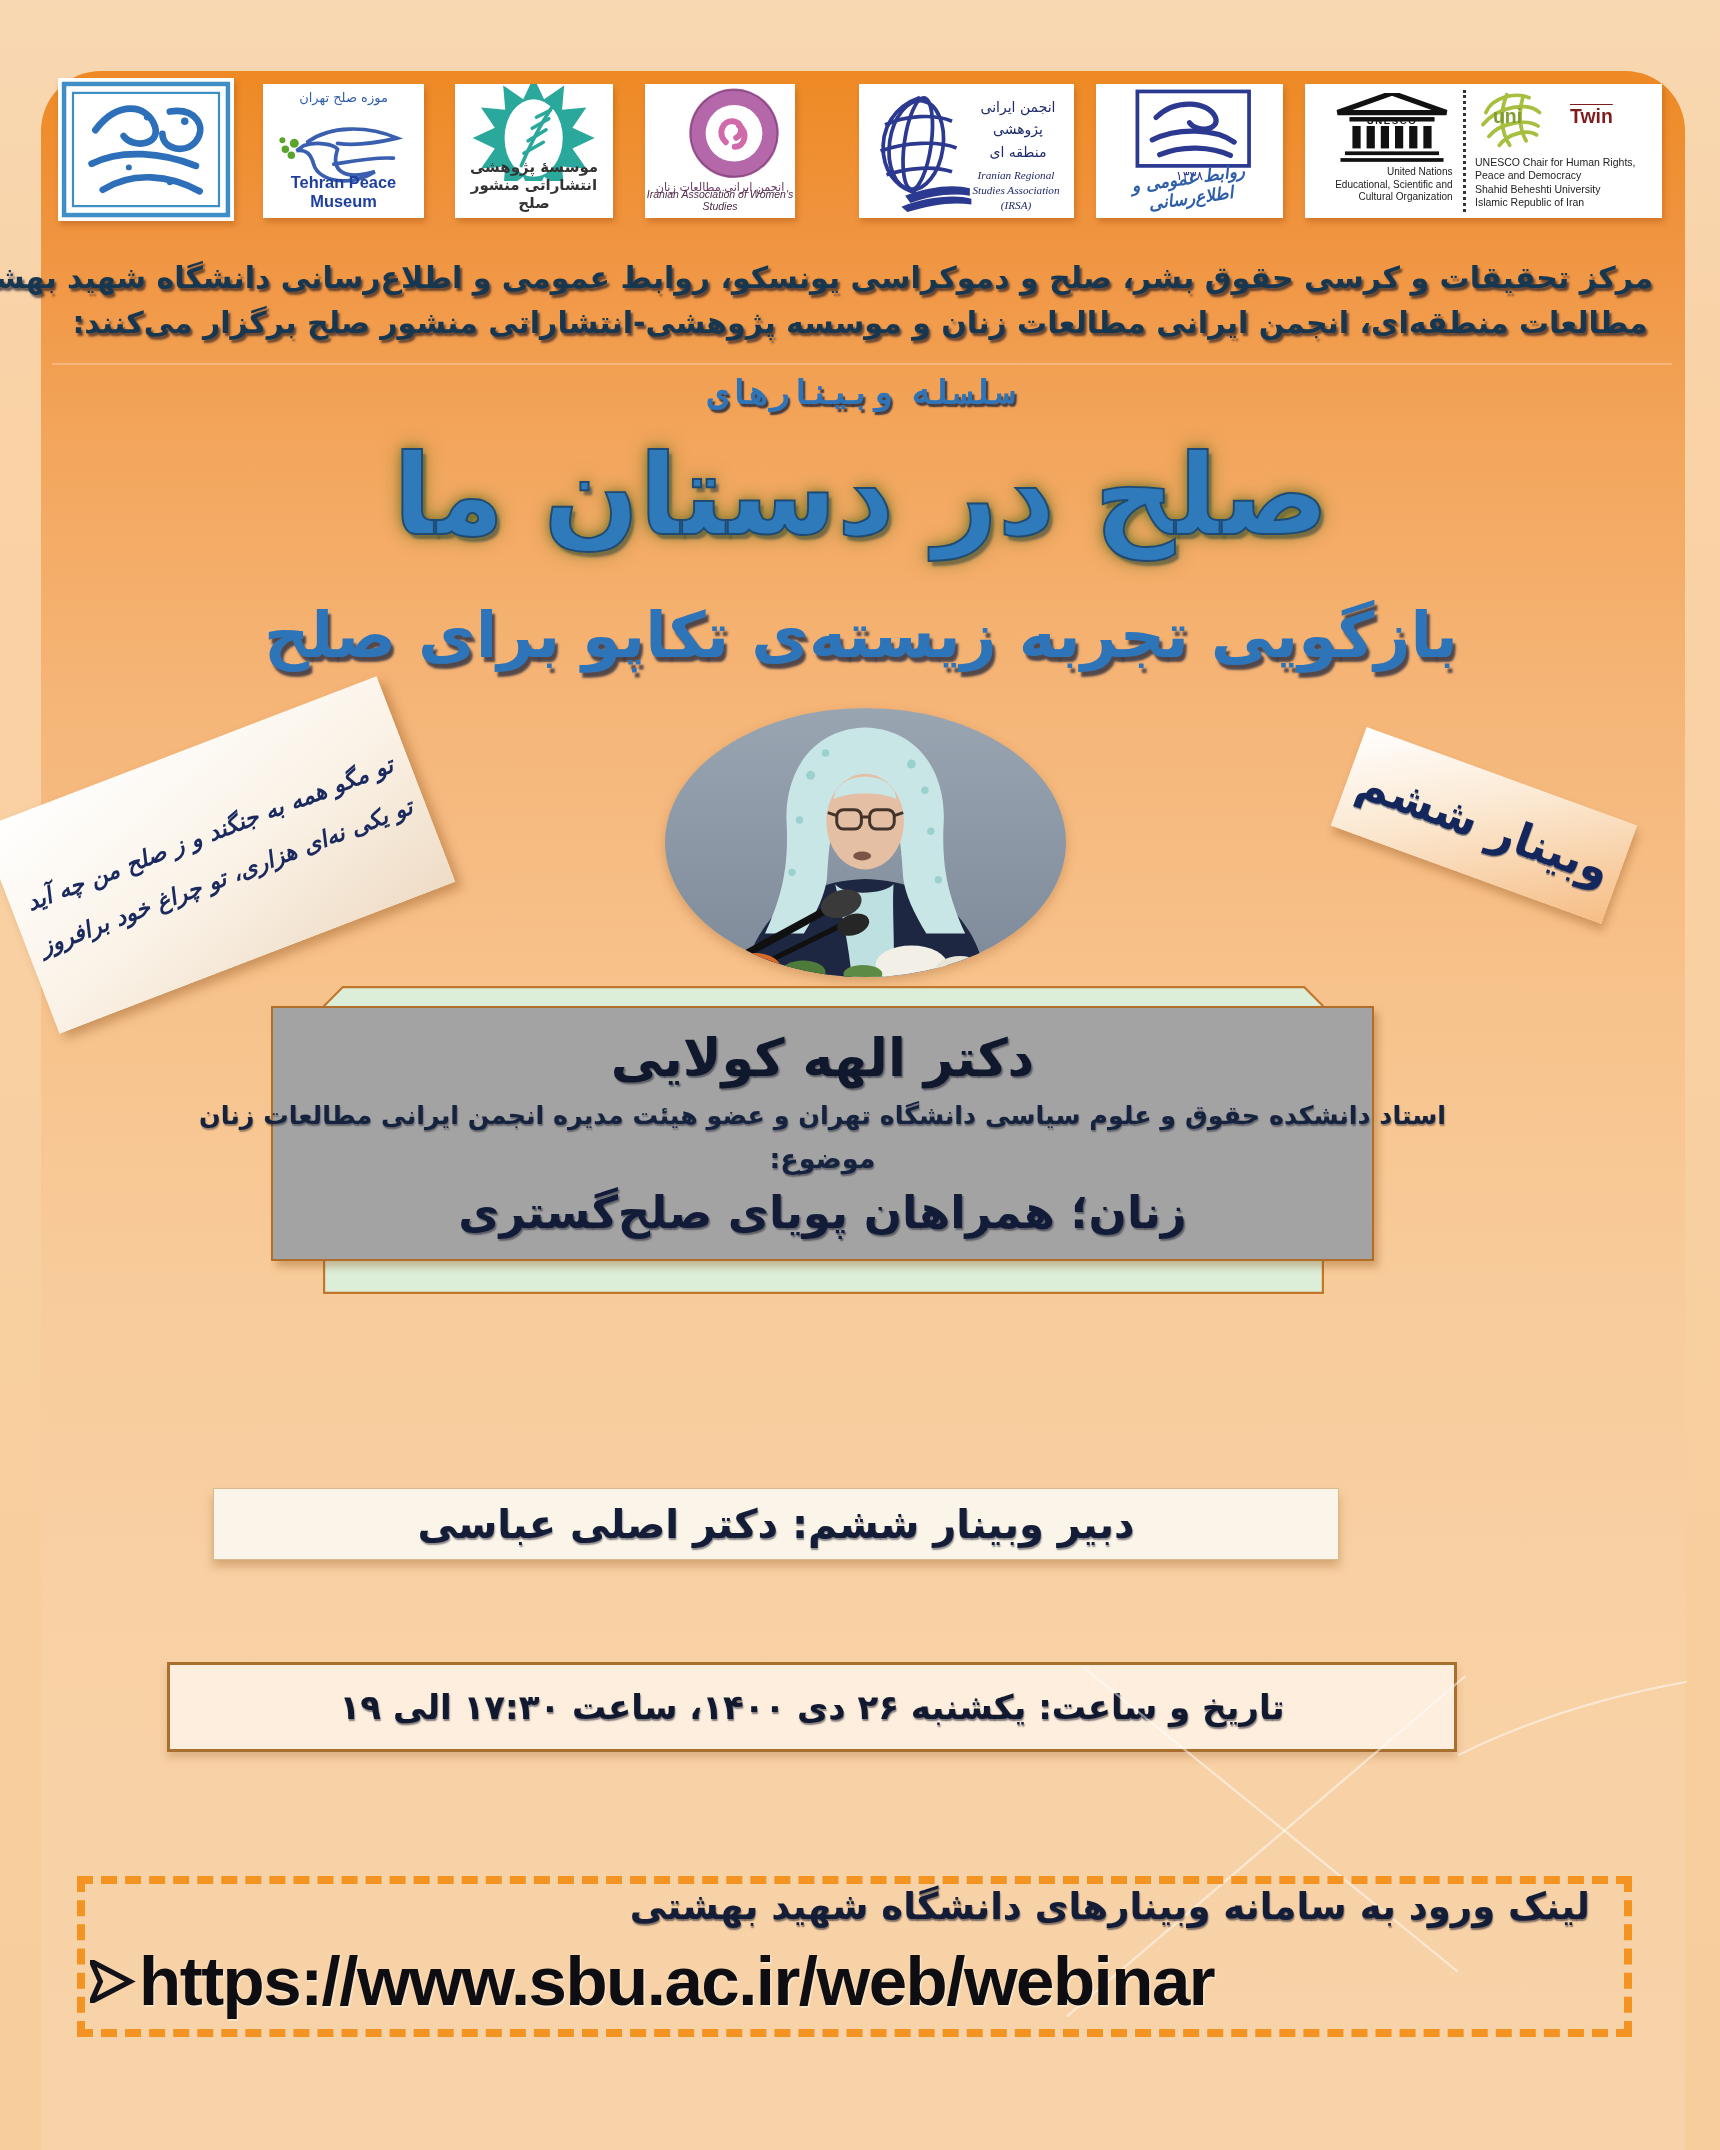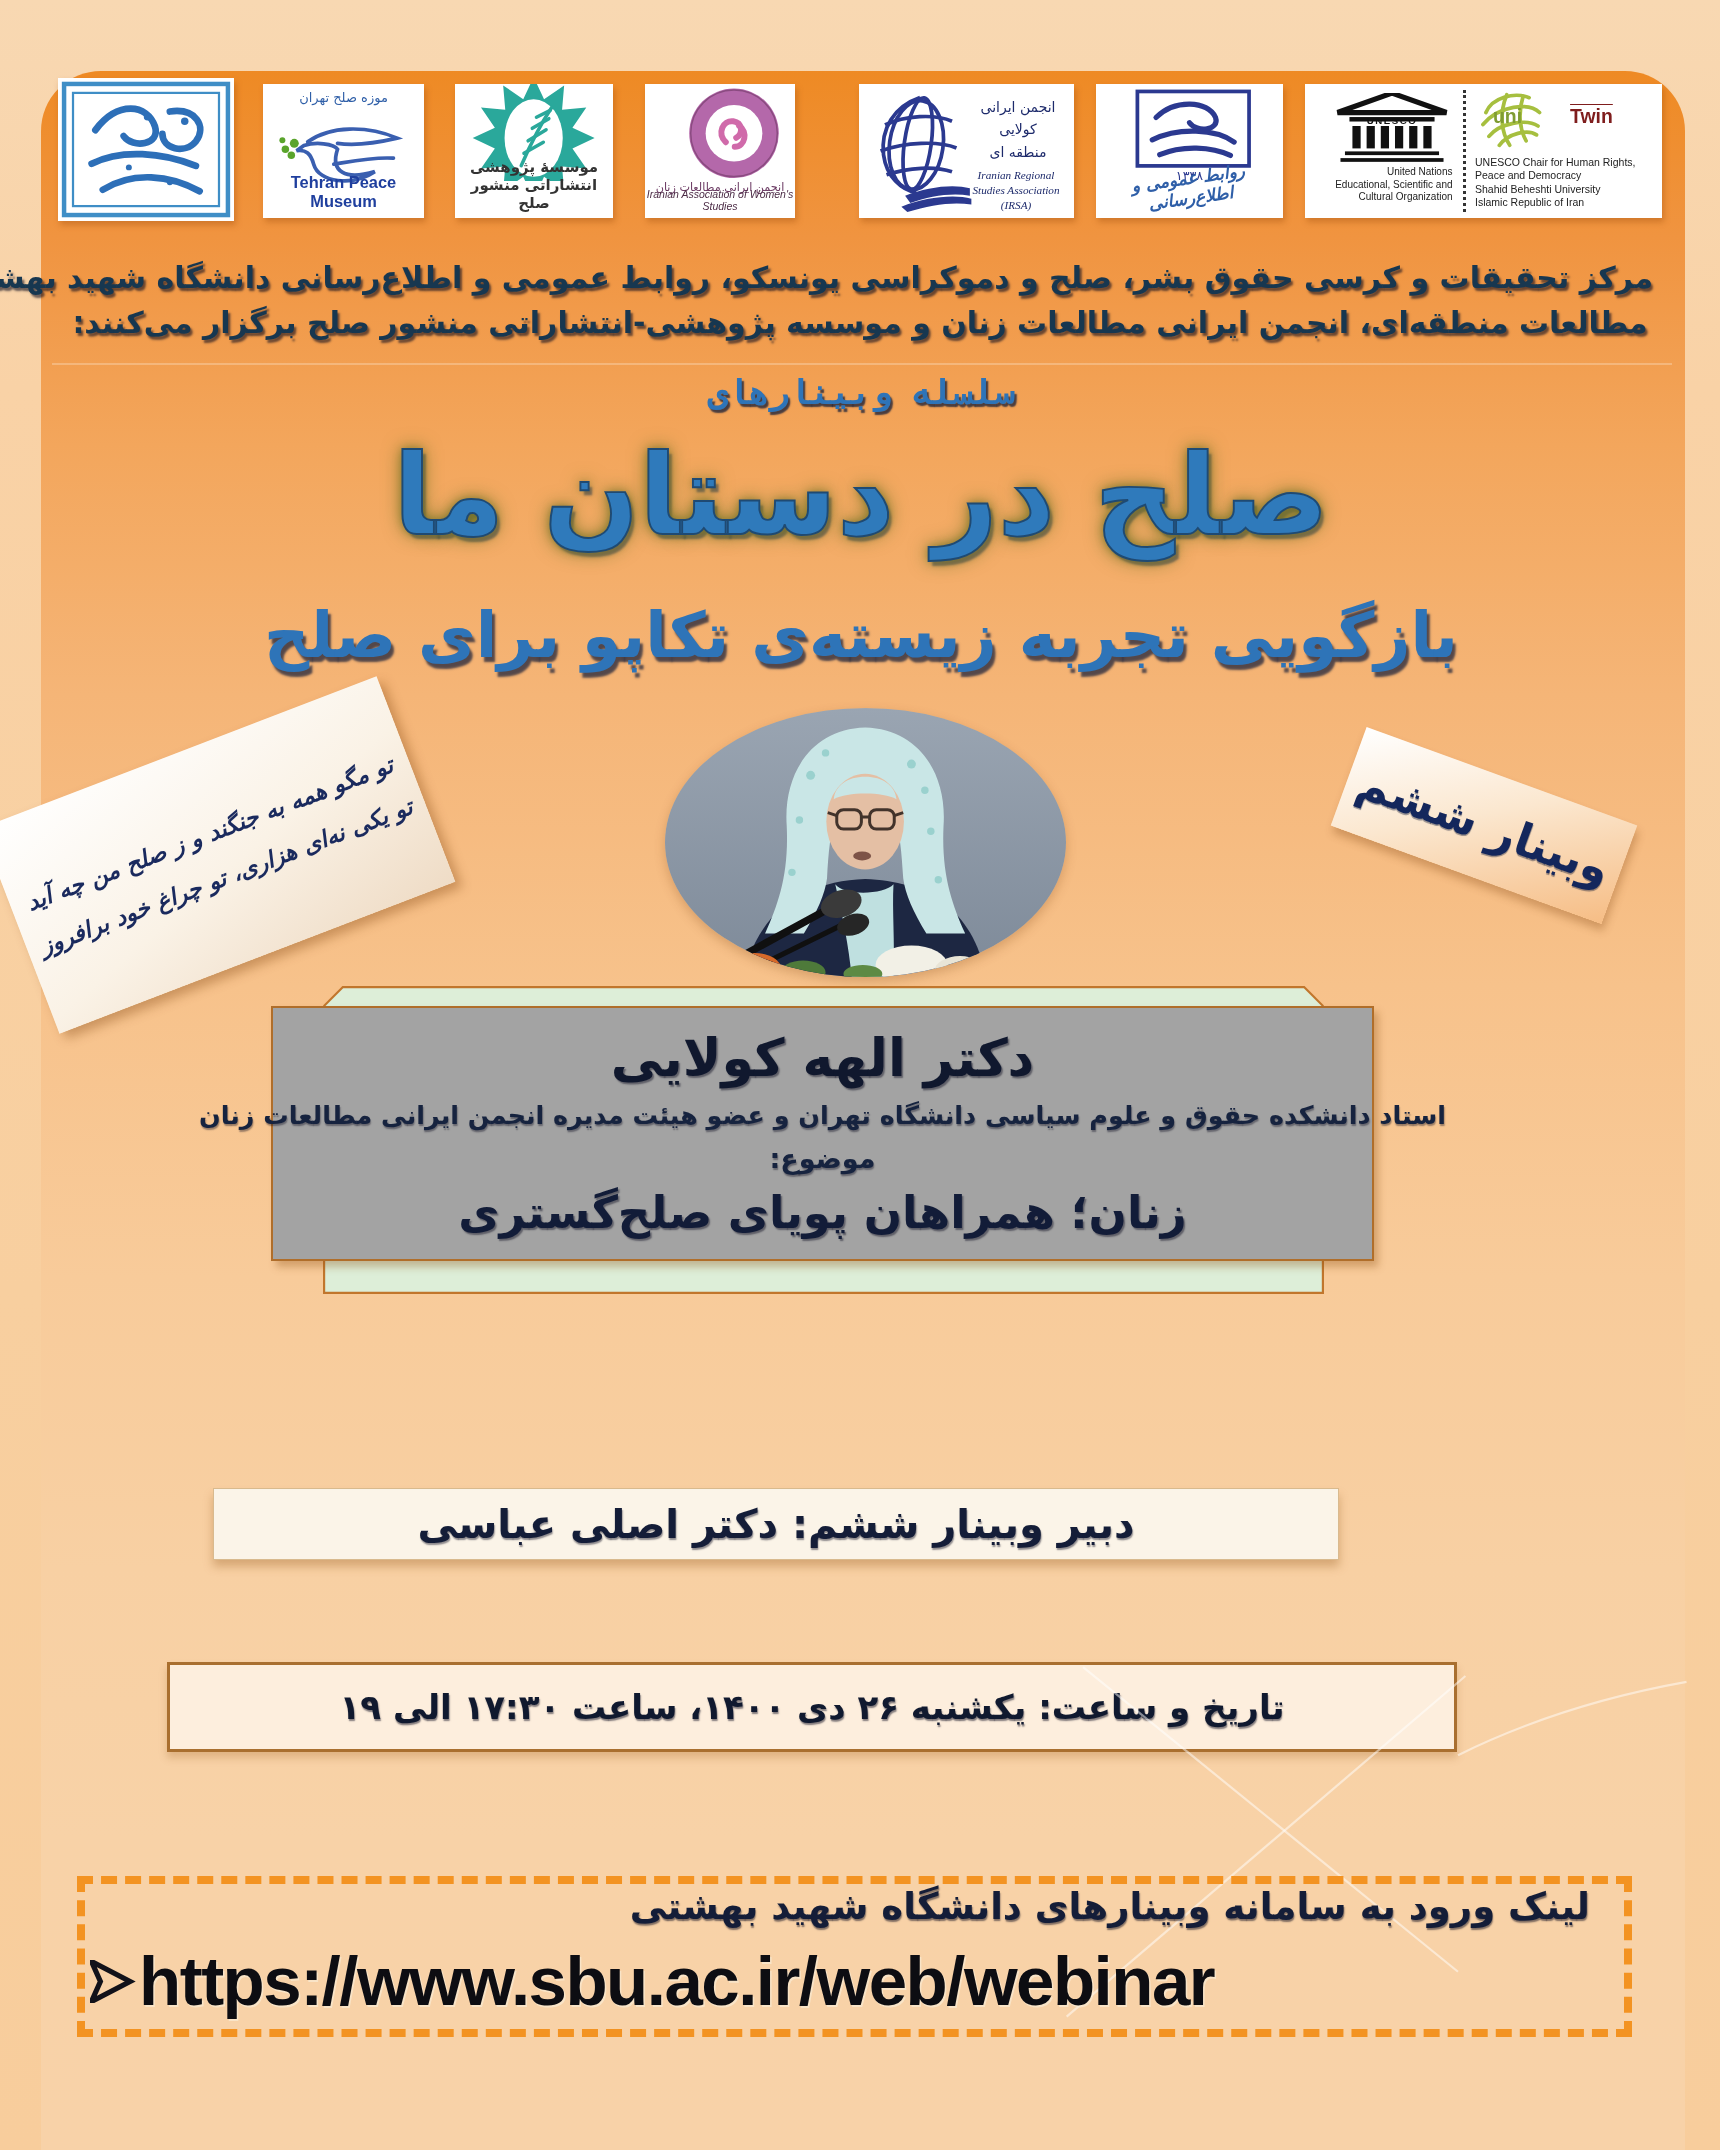--- a/index.html
+++ b/index.html
@@ -184,21 +184,21 @@
       <ellipse cx="70" cy="82" rx="36" ry="60" transform="rotate(8 70 82)"></ellipse>
       <path d="M28,55 C55,42 95,40 118,50"></path>
       <path d="M22,90 C55,78 100,76 124,86"></path>
       <path d="M30,122 C60,112 95,110 118,118"></path>
     </g>
     <path d="M55,150 C85,138 120,134 142,140 L142,150 C118,146 88,150 62,160 Z" fill="#2b3990"></path>
     <path d="M50,165 C82,152 120,148 144,154 L144,162 C120,158 90,162 58,172 Z" fill="#2b3990"></path>
   </svg>
   <div class="fa" style="position:absolute;right:7.5px;top:12px;width:97px;text-align:center;color:#1d2a6b;font-size:14px;line-height:22.4px;">
     <div>انجمن ایرانی</div>
-    <div>کولایی</div>
+    <div>پژوهشی</div>
     <div>منطقه ای</div>
   </div>
   <div style="position:absolute;right:7.5px;top:84px;width:101px;text-align:center;color:#1d2a6b;font-size:11.2px;font-style:italic;line-height:15px;font-family:'Liberation Serif','DejaVu Serif',serif;">
     <div>Iranian Regional</div>
     <div>Studies Association</div>
     <div>(IRSA)</div>
   </div>
 </div>
 
 <div class="tile" style="left:1096px;top:84px;width:187px;height:134px;">

